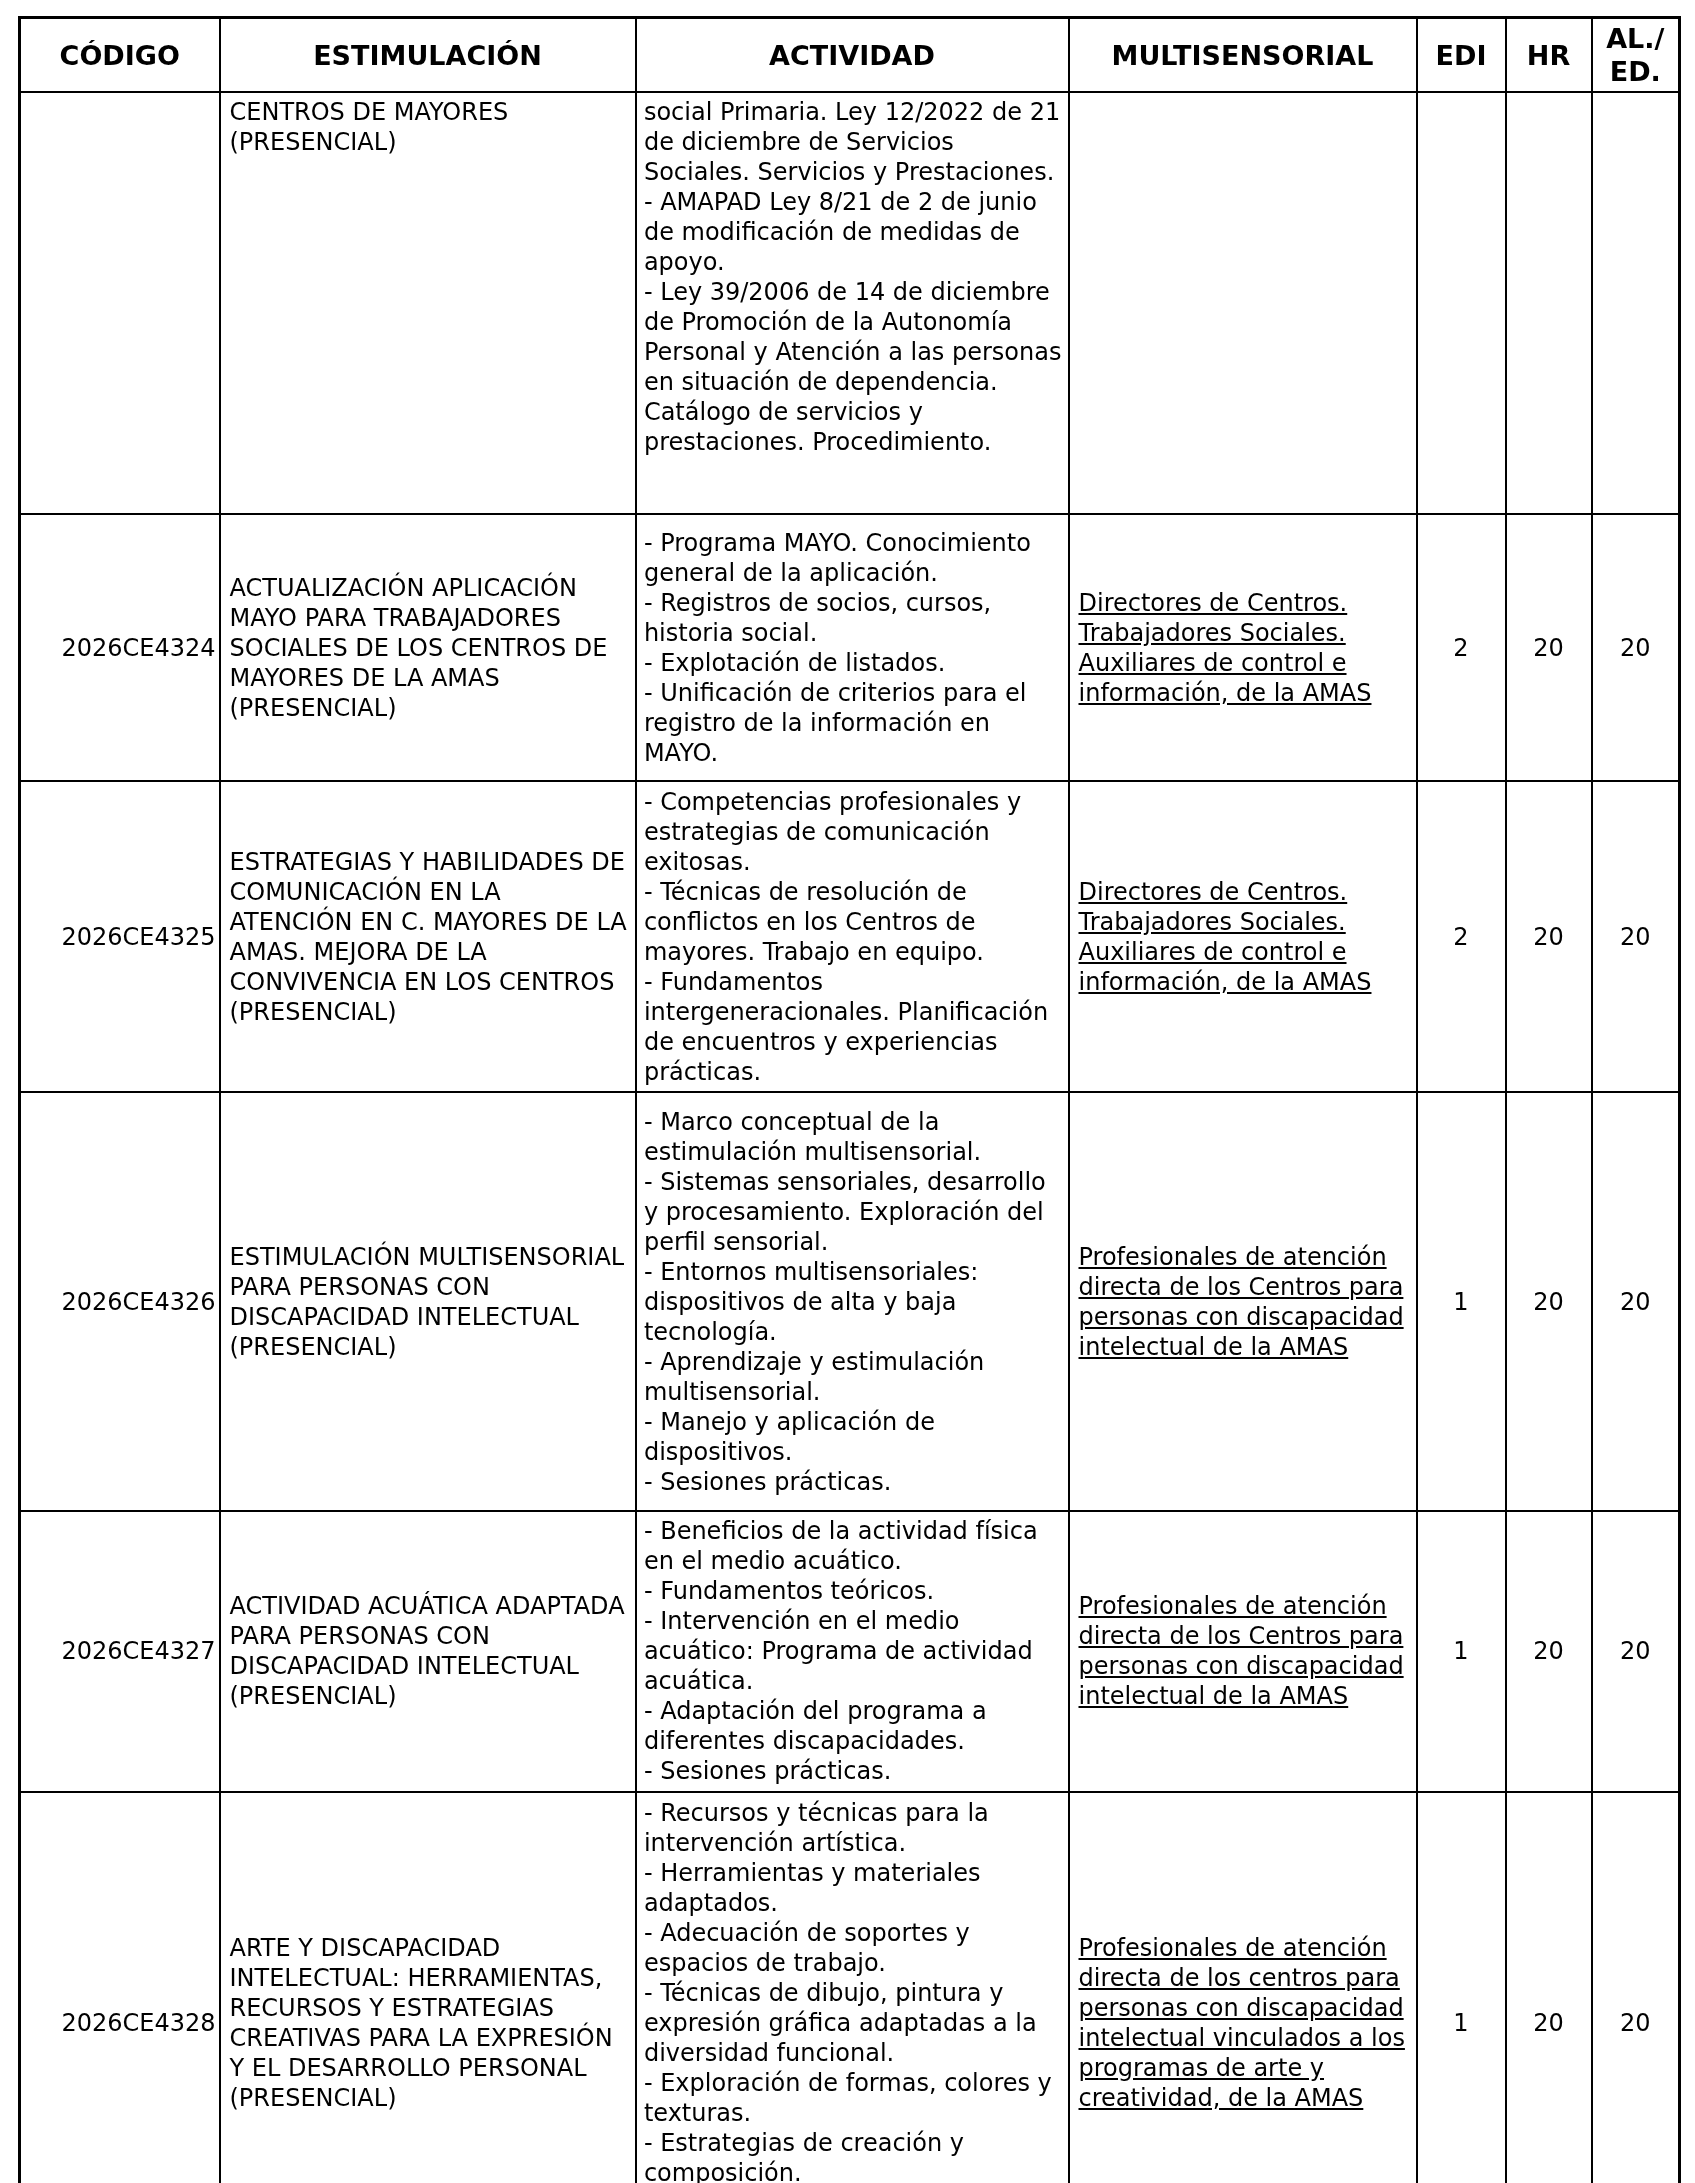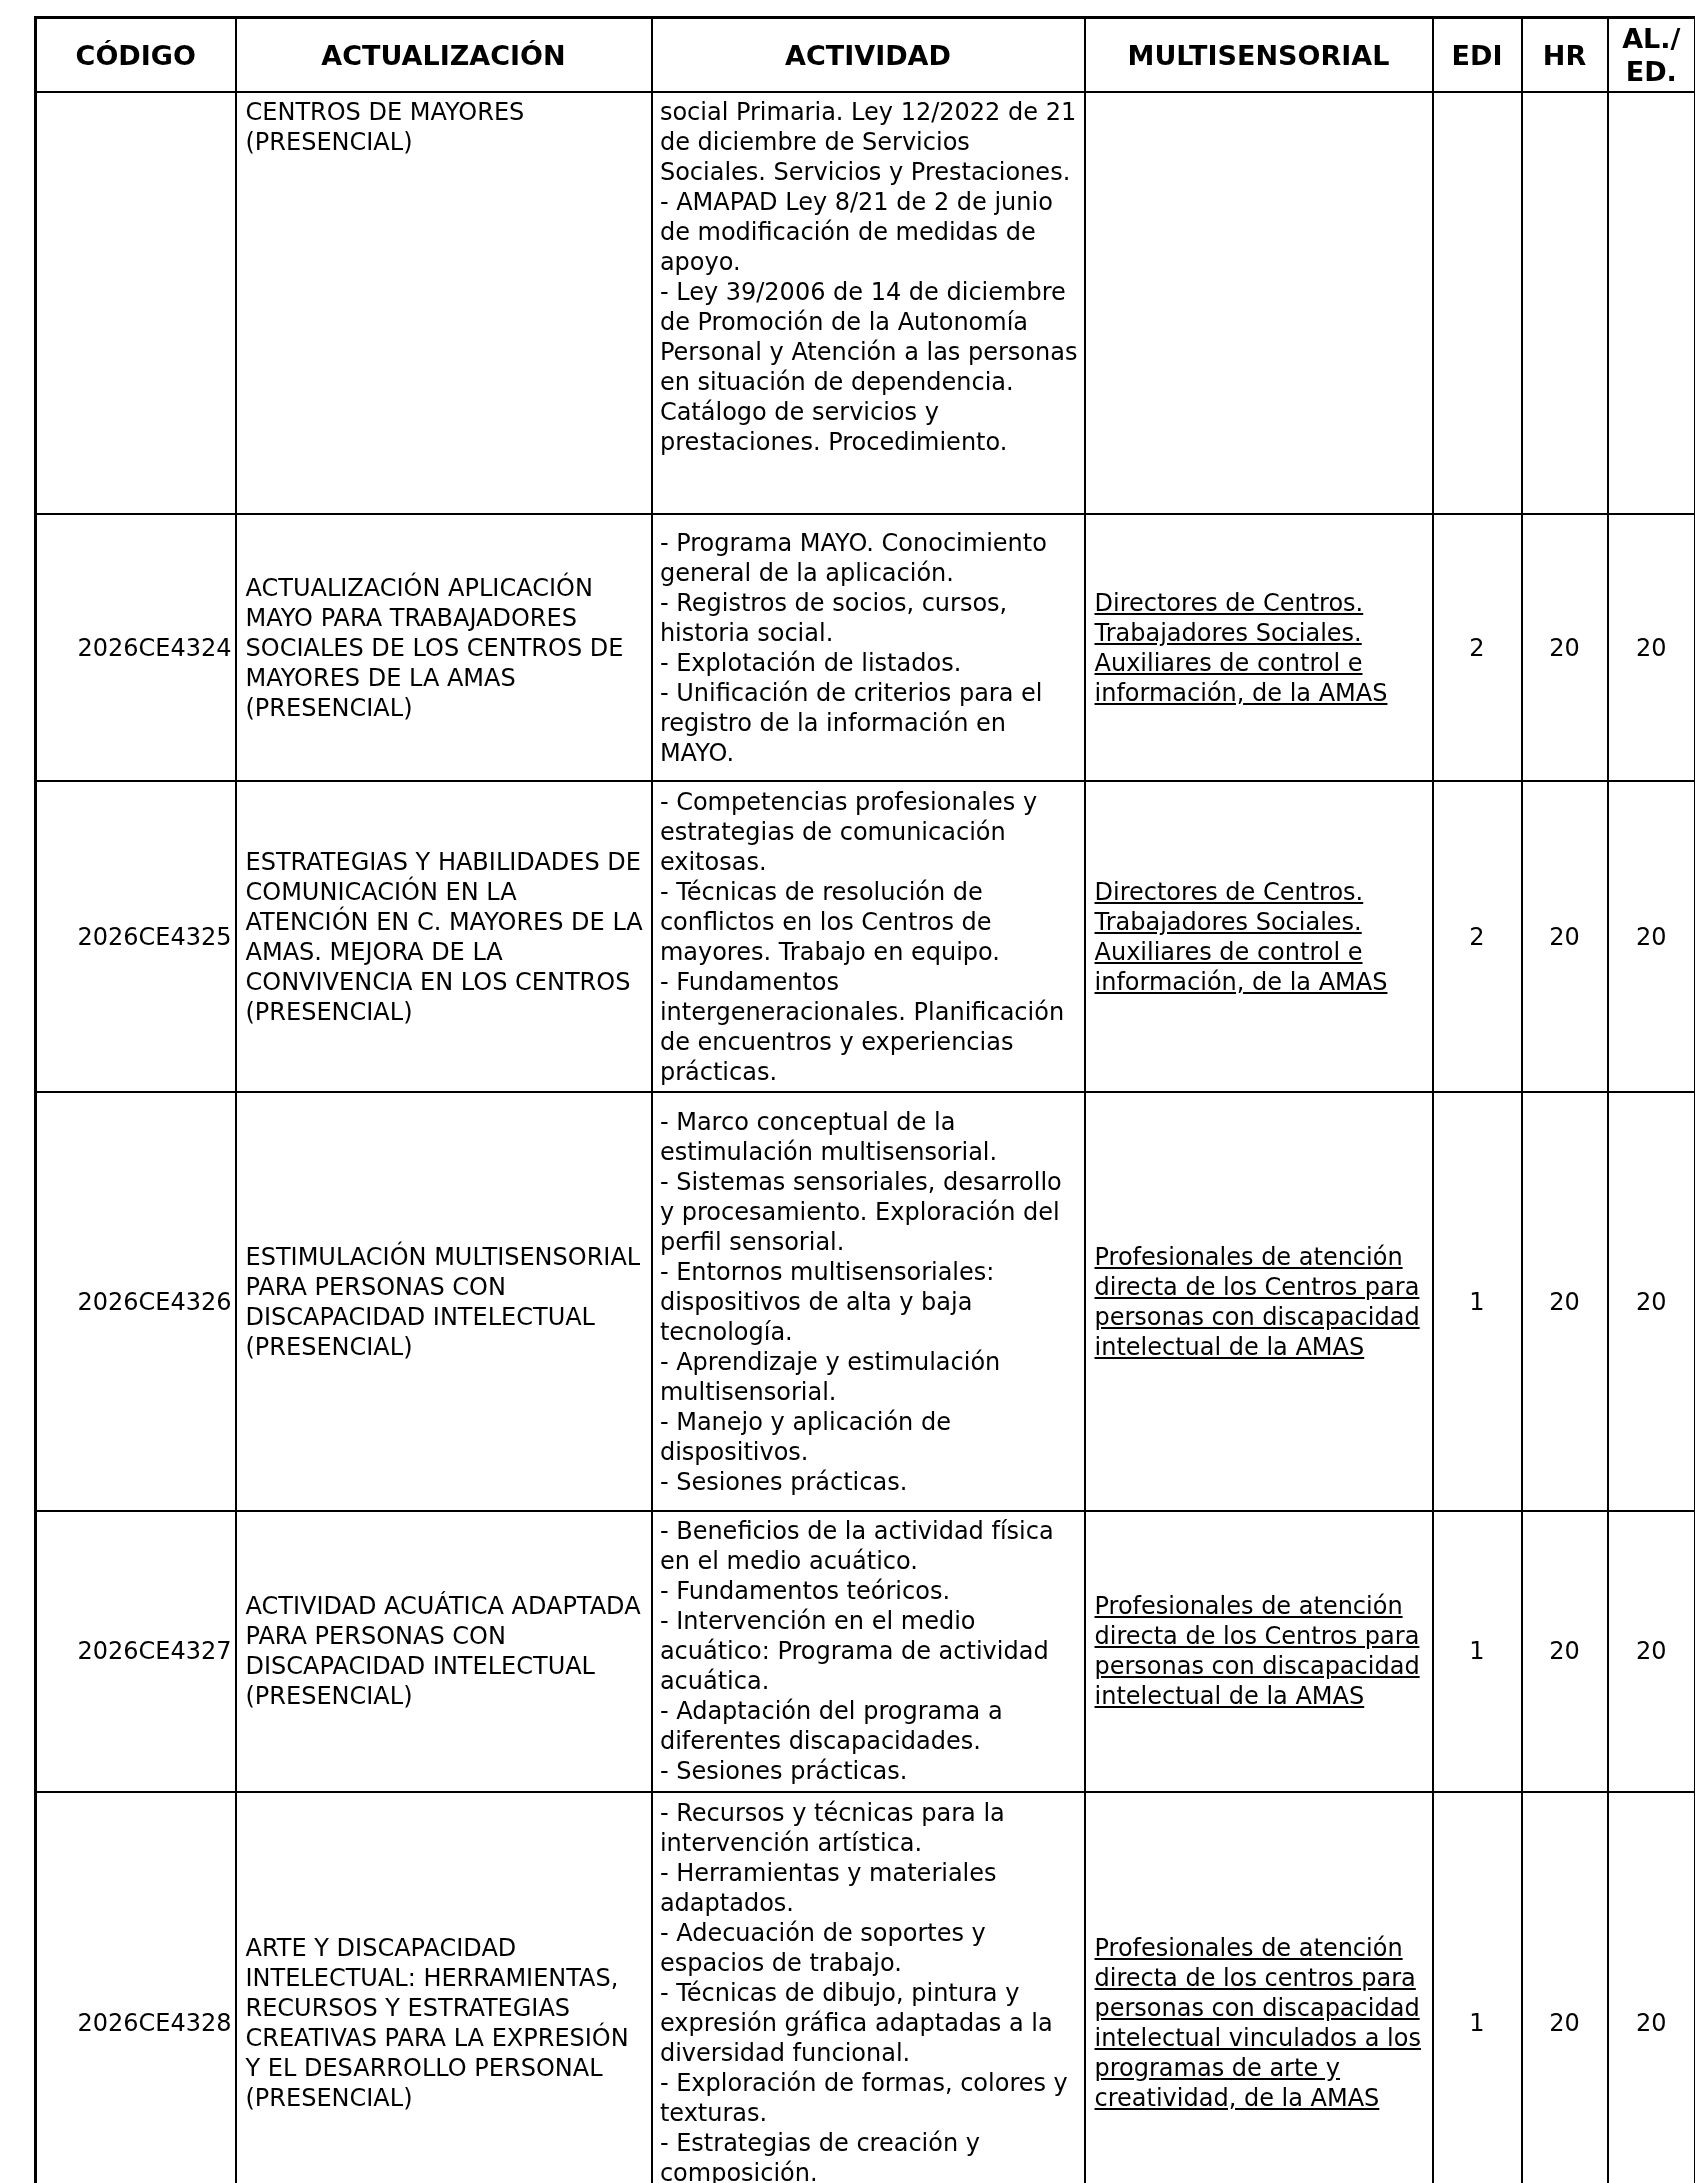--- a/index.html
+++ b/index.html
@@ -1,18 +1,18 @@
 <!DOCTYPE html>
 <html style="font-size:12px"><head>
 <meta charset="utf-8">
 <style>
   html,body{margin:0;padding:0;background:#ffffff;}
   .page{
     width:1469px;height:2183px;background:#ffffff;position:relative;
-    font-family:"DejaVu Sans","Liberation Sans",sans-serif;color:#000;margin-left:16px;
+    font-family:"DejaVu Sans","Liberation Sans",sans-serif;color:#000;
   }
   table.courses{
     position:absolute;left:18px;top:16.3px;width:1659px;
     border-collapse:collapse;table-layout:fixed;
     border:3px solid #000;
   }
   th,td{border:2.2px solid #000;overflow:hidden;}
   th{
     font-size:27px;font-weight:bold;text-align:center;vertical-align:middle;
     line-height:33px;white-space:pre-line;padding:3px 1.5px;
@@ -37,21 +37,21 @@
       <col style="width:416px">
       <col style="width:433px">
       <col style="width:348px">
       <col style="width:89px">
       <col style="width:86px">
       <col style="width:88px">
     </colgroup>
     <thead>
       <tr style="height:67px">
         <th>CÓDIGO</th>
-        <th>ACTUALIZACIÓN</th>
+        <th>ESTIMULACIÓN</th>
         <th>ACTIVIDAD</th>
         <th>MULTISENSORIAL</th>
         <th>EDI</th>
         <th>HR</th>
         <th>AL./
 ED.</th>
       </tr>
     </thead>
     <tbody>
       <tr class="row-top" style="height:422px">

